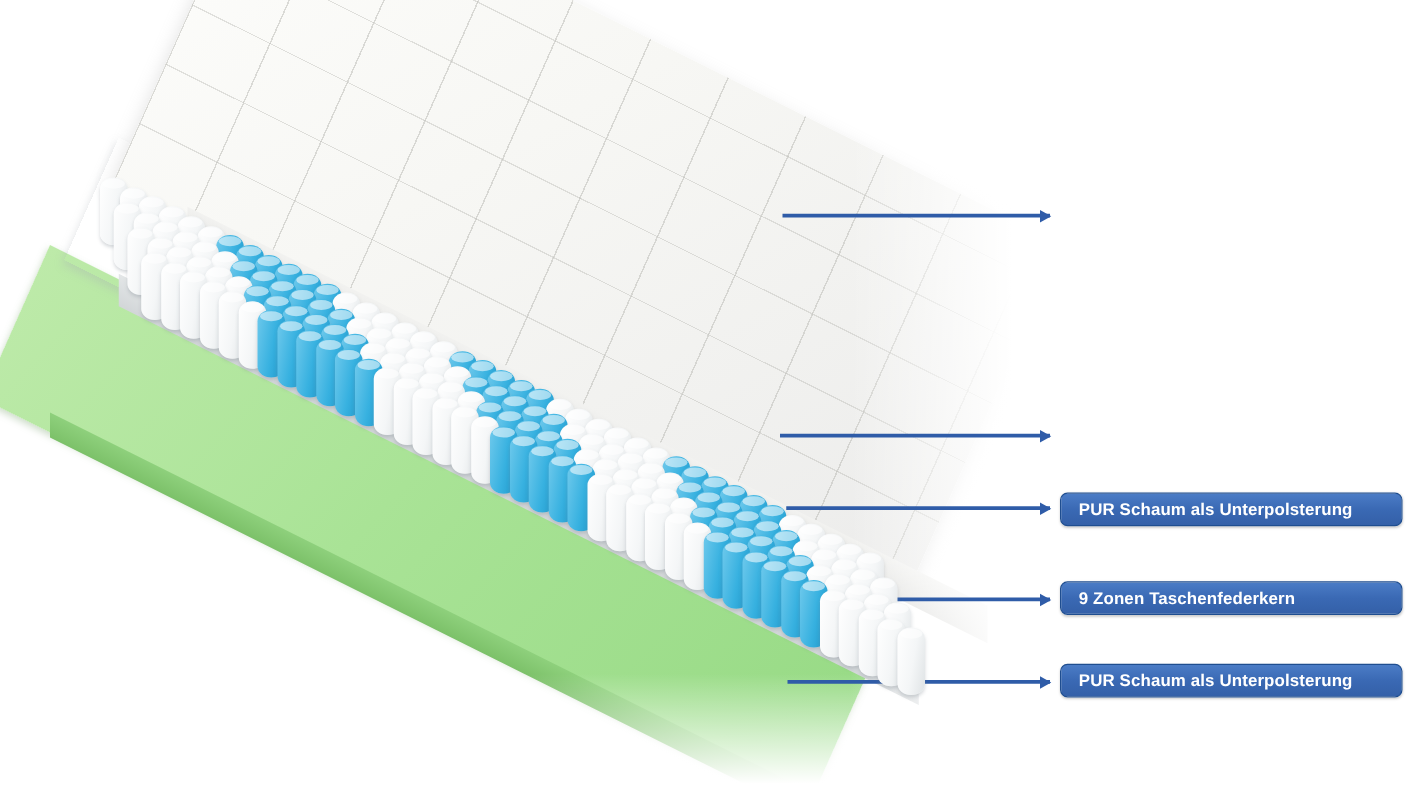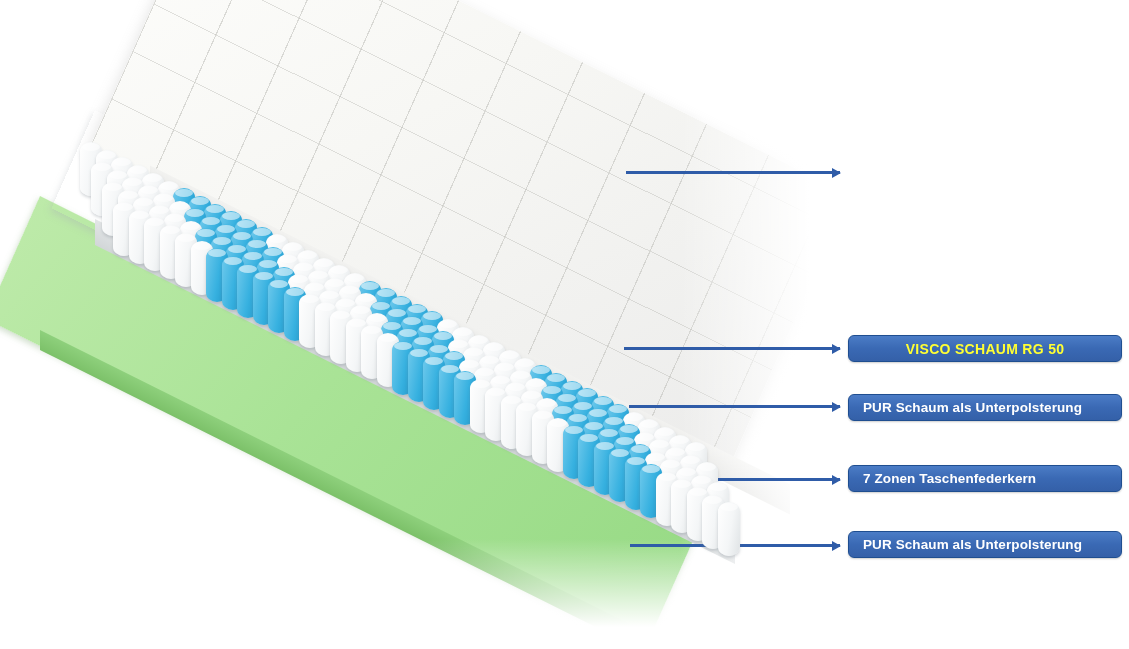--- a/index.html
+++ b/index.html
@@ -301,32 +301,29 @@
     <div class="cover"></div>
     <div class="cover-front"></div>
 
     <div class="fade-bottom"></div>
     <div class="fade-right"></div>
   </div>
 
   <div class="leader" style="left:626px;top:171px;width:214px;"></div>
 
   <div class="leader" style="left:624px;top:347px;width:216px;"></div>
-  <div class="callout center" style="left:848px;top:335px;width:274px;">
-    <span>VISCO SCHAUM RG 50</span>
-  </div>
 
   <div class="leader" style="left:629px;top:405px;width:211px;"></div>
   <div class="callout" style="left:848px;top:394px;width:274px;">
     <span>PUR Schaum als Unterpolsterung</span>
   </div>
 
   <div class="leader" style="left:591px;top:478px;width:249px;"></div>
   <div class="callout" style="left:848px;top:465px;width:274px;">
-    <span>7 Zonen Taschenfederkern</span>
+    <span>9 Zonen Taschenfederkern</span>
   </div>
 
   <div class="leader" style="left:630px;top:544px;width:210px;"></div>
   <div class="callout" style="left:848px;top:531px;width:274px;">
     <span>PUR Schaum als Unterpolsterung</span>
   </div>
 
 </div>
 
 </body></html>

